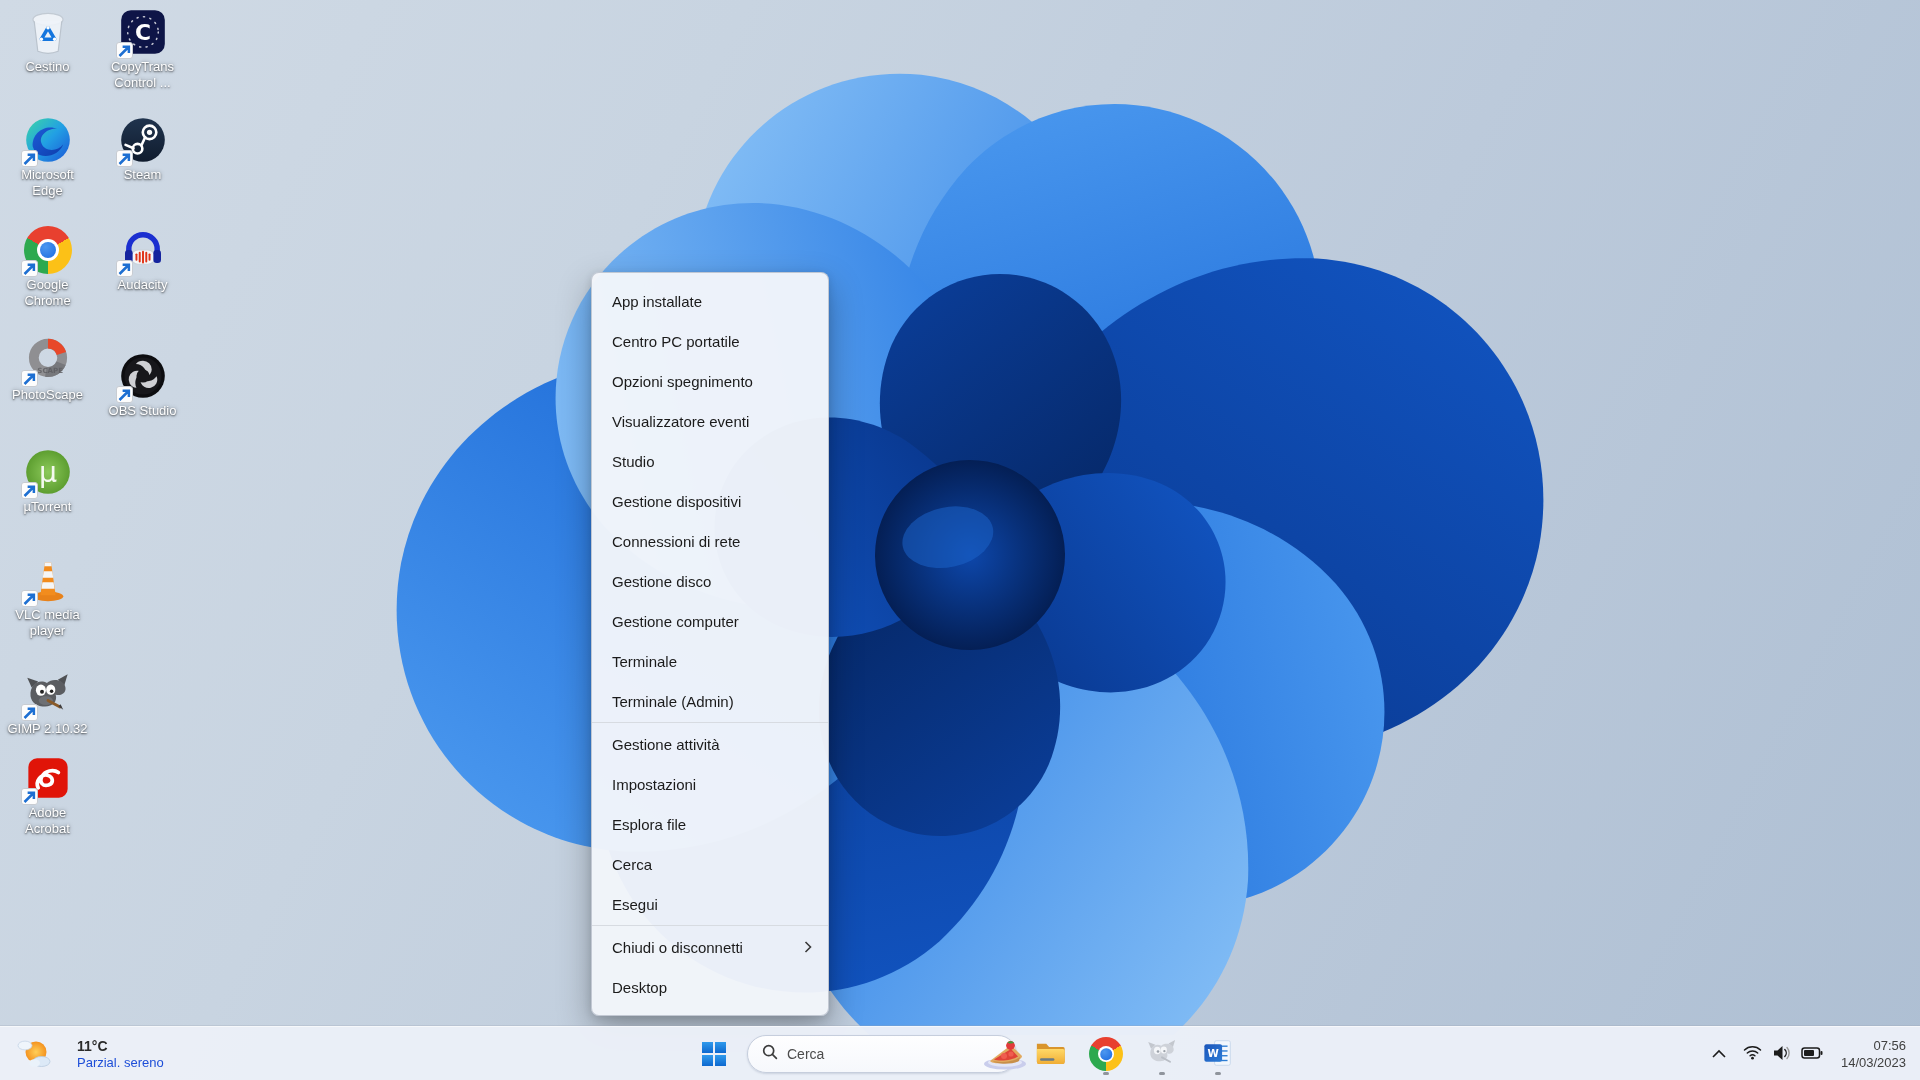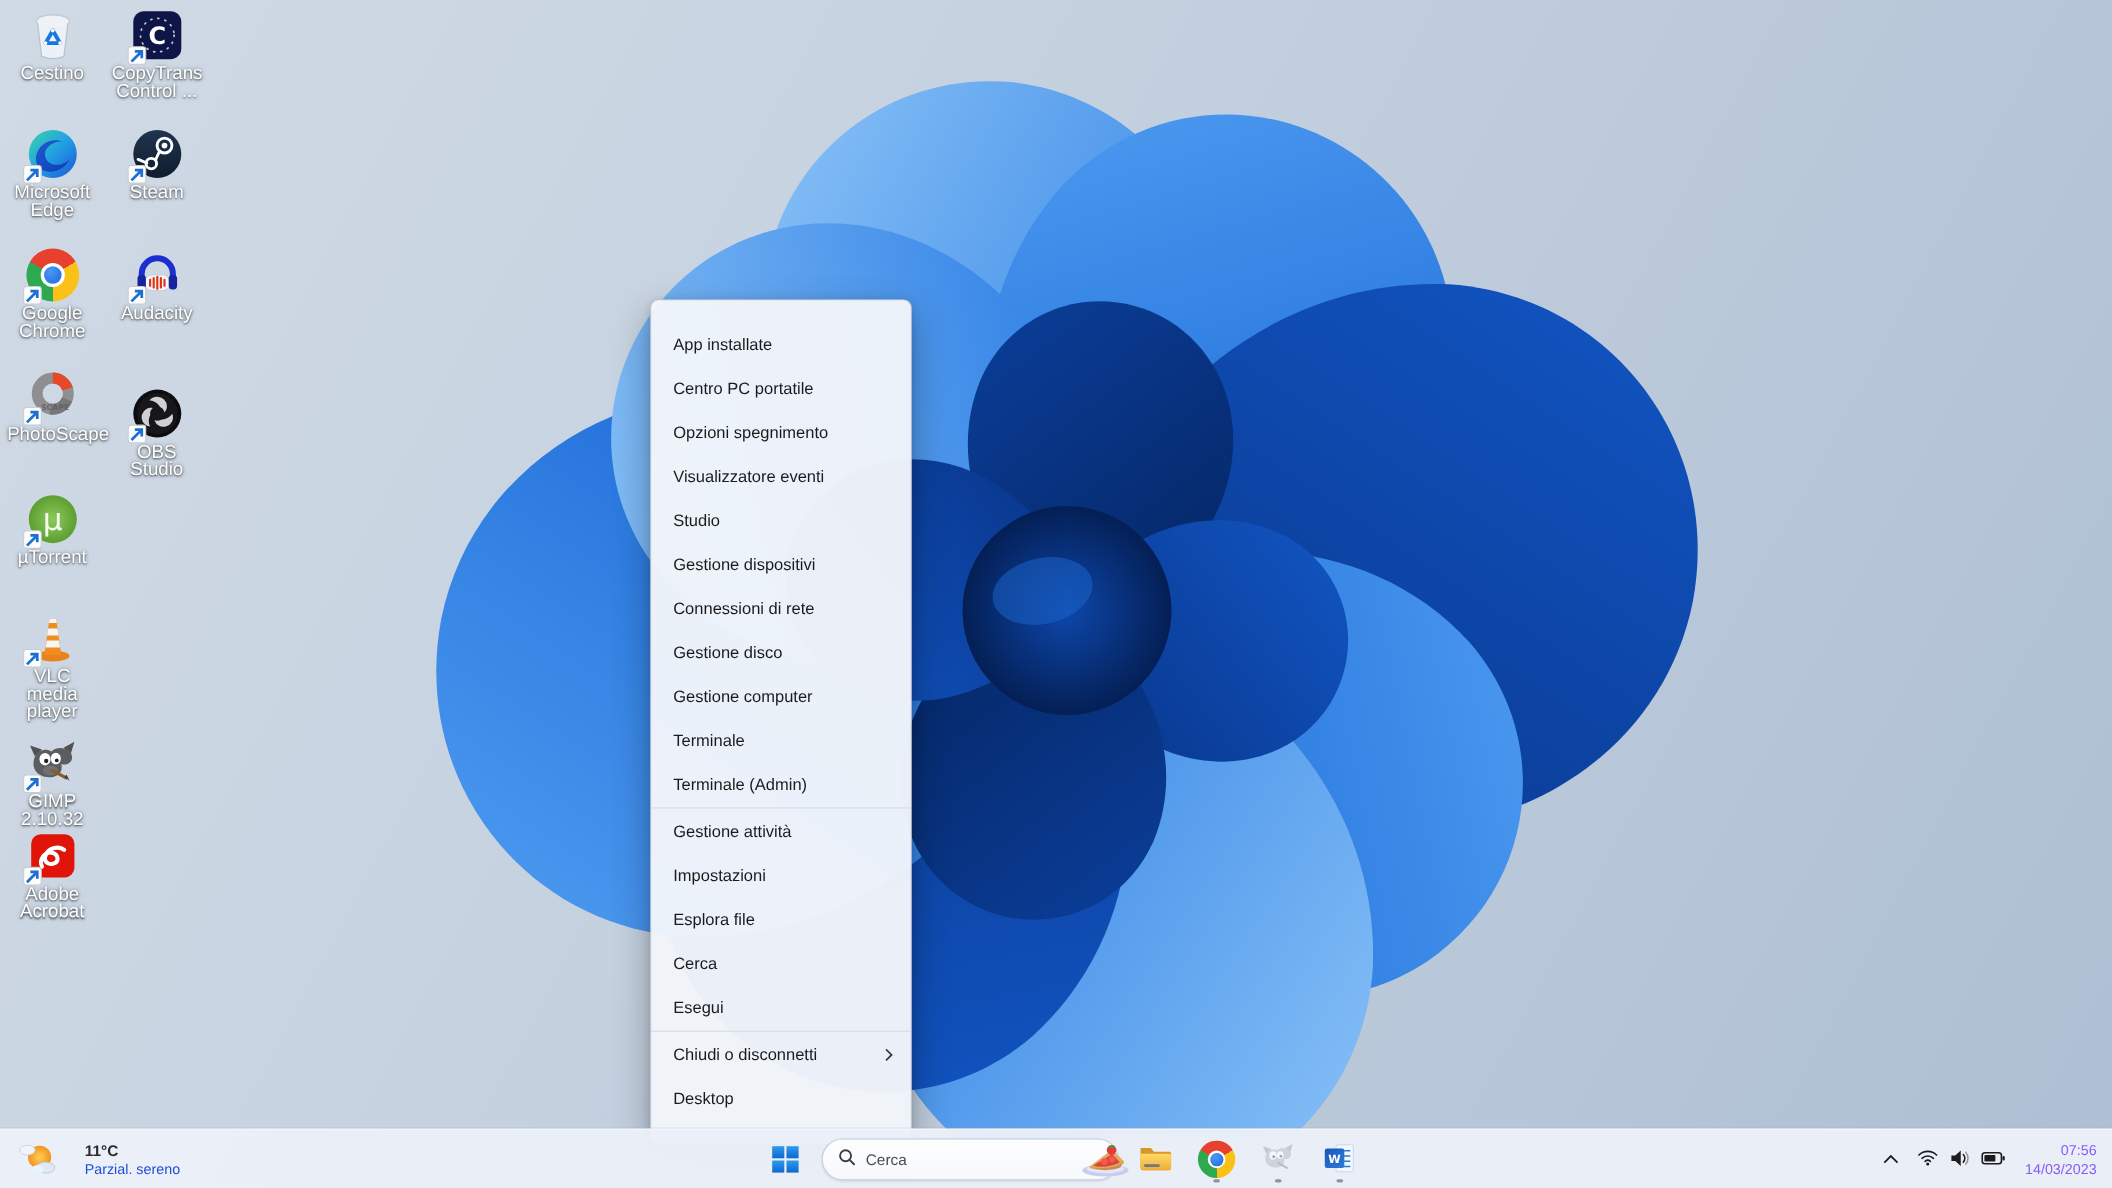--- a/index.html
+++ b/index.html
@@ -13,21 +13,21 @@
   .bloom { position:absolute; left:270px; top:35px; width:1400px; height:1000px; pointer-events:none; }
 
   
   .dicon {
     position:absolute; width:95px; background:none; border:none;
     display:flex; flex-direction:column; align-items:center; cursor:default;
   }
   .dicon .art { position:relative; width:48px; height:48px; display:flex; align-items:center; justify-content:center; }
   .dicon .art svg, .dicon .art .cssicon { width:48px; height:48px; }
   .dicon .lbl {
-    margin-top:3px; max-width:82px; font-size:17px; line-height:16px; color:#ffffff; text-align:center;
+    margin-top:3px; max-width:82px; font-size:13px; line-height:16px; color:#ffffff; text-align:center;
     text-shadow:0 1px 2px rgba(0,0,0,.65), 0 0 4px rgba(0,0,0,.35);
     font-family:"Liberation Sans","DejaVu Sans",sans-serif;
   }
   .shortcut-badge {
     position:absolute; left:-3px; bottom:-3px; width:17px; height:17px;
     background:#fdfdfd; border:1px solid #c8ccd2; border-radius:3px;
     display:flex; align-items:center; justify-content:center;
   }
   .shortcut-badge svg { width:11px; height:11px; }
 
@@ -41,21 +41,21 @@
   .chrome-icon.small { width:34px; height:34px; }
   .chrome-icon.small::before { width:16px; height:16px; }
   .chrome-icon.small::after { width:11.5px; height:11.5px; }
 
   
   .winx {
     position:absolute; left:591px; top:272px; width:238px;
     background:rgba(242,245,250,.97);
     border:1px solid rgba(110,120,140,.35); border-radius:8px;
     box-shadow:0 14px 34px rgba(0,0,0,.30), 0 2px 8px rgba(0,0,0,.12);
-    padding:20px 0; z-index:5;
+    padding:8px 0; z-index:5;
   }
   .mi {
     height:40px; display:flex; align-items:center; padding:0 16px 0 20px;
     font-size:15px; color:#1b1b1b; cursor:default; border-radius:4px;
   }
   .mi .grow { flex:1; }
   .msep { height:1px; background:#d7dbe1; margin:1px 0; }
   .mi .chev svg { width:8px; height:12px; display:block; }
 
   
@@ -96,21 +96,21 @@
   .search-img { width:54px; height:34px; flex:0 0 auto; }
 
   .pin-dot { position:absolute; bottom:2px; left:50%; transform:translateX(-50%);
     width:6px; height:3px; border-radius:2px; background:#8f949c; }
 
   .tb-right { position:absolute; right:4px; top:2px; height:50px; display:flex; align-items:center; }
   .tray-btn { height:40px; border:none; background:none; border-radius:6px; display:flex; align-items:center;
     justify-content:center; padding:0 8px; gap:10px; cursor:default; }
   .clock { display:flex; flex-direction:column; align-items:flex-end; padding:0 10px; height:44px; justify-content:center;
     border:none; background:none; border-radius:6px; cursor:default; }
-  .clock .t { font-size:13px; color:#8b5cf6; line-height:17px; }
+  .clock .t { font-size:13px; color:#404040; line-height:17px; }
 </style>
 </head>
 <body>
 
 <svg width="0" height="0" style="position:absolute">
   <defs>
     <linearGradient id="gB" x1="0" y1="0" x2="1" y2="1">
       <stop offset="0" stop-color="#8cc4f7"></stop>
         <stop offset="1" stop-color="#2277e3"></stop>
     </linearGradient>

